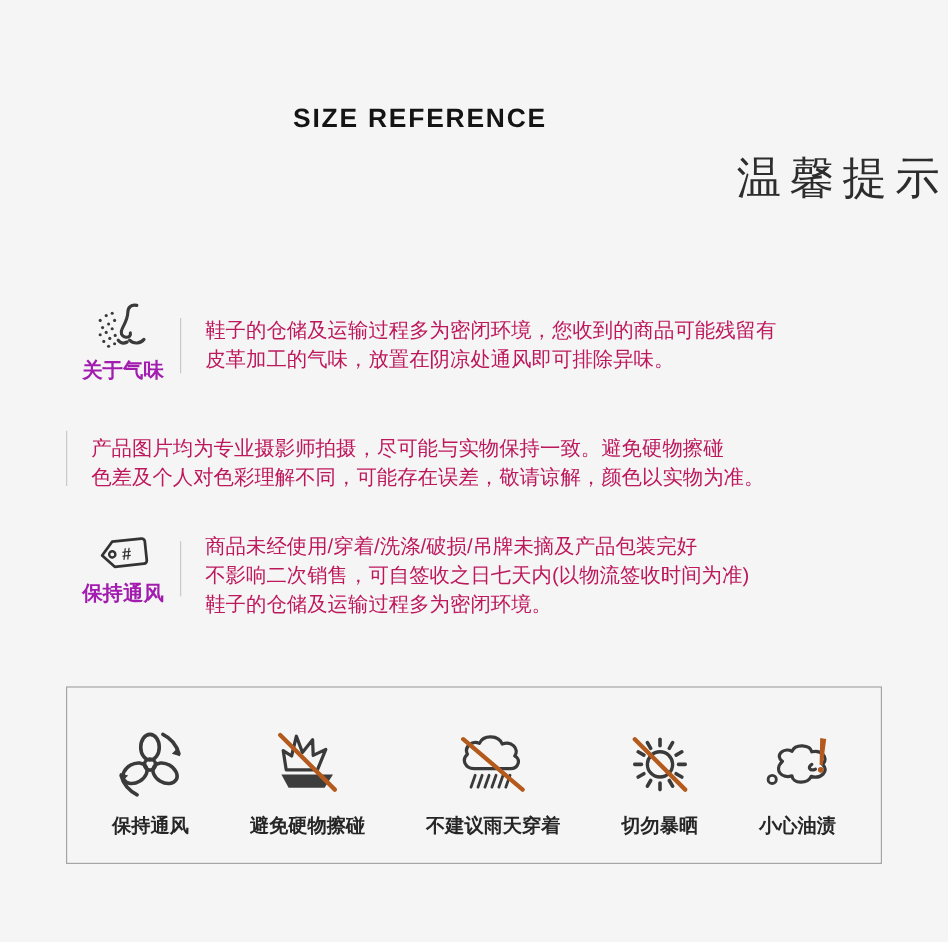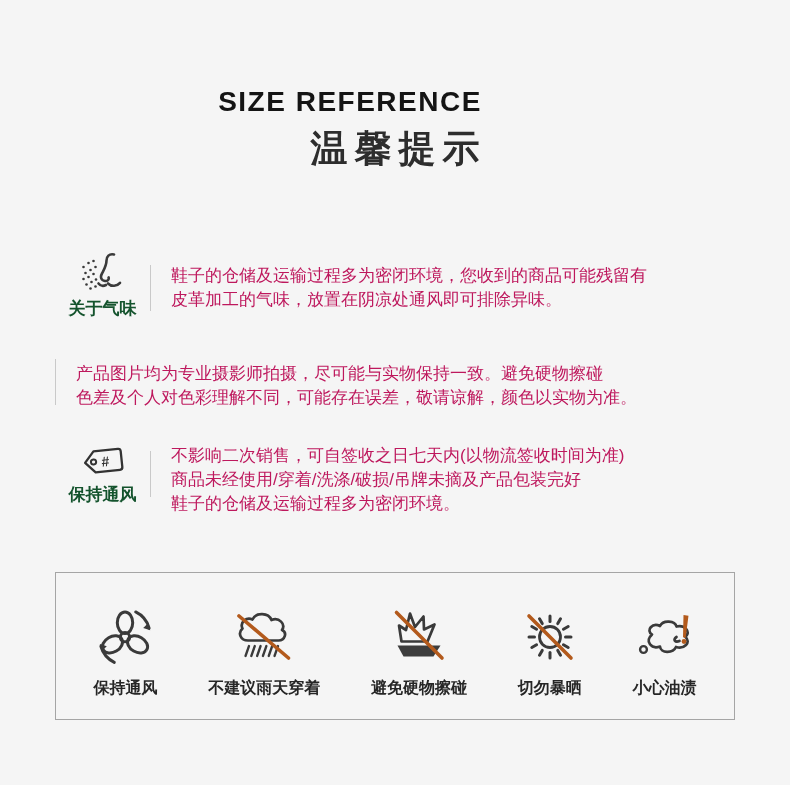--- a/index.html
+++ b/index.html
@@ -3,32 +3,32 @@
 <meta charset="utf-8">
 <style>
   html,body{margin:0;padding:0;}
   body{
     width:790px;height:785px;position:relative;overflow:hidden;
     background:#f5f5f5;
     font-family:"Liberation Sans","DejaVu Sans",sans-serif;
   }
   .page-title{
     position:absolute;top:86px;left:0;width:700px;text-align:center;
-    font-size:28px;font-weight:bold;letter-spacing:1.5px;color:#141414;
+    font-size:22px;font-weight:bold;letter-spacing:1.5px;color:#141414;
   }
   .page-subtitle{
-    position:absolute;top:124px;left:0;width:790px;text-align:center;
-    font-size:37px;font-weight:700;letter-spacing:7px;text-indent:7px;color:#2d2d2d;
+    position:absolute;top:124px;left:0;width:790px;text-align:right;
+    font-size:37px;font-weight:400;letter-spacing:7px;text-indent:7px;color:#2d2d2d;
   }
   .tip-row{position:absolute;left:55px;width:700px;display:flex;align-items:flex-start;}
   .row-odor{top:252px;}
   .row-color{top:346px;}
   .row-aftersale{top:438px;}
   .tip-left{flex:0 0 95px;width:95px;display:flex;flex-direction:column;align-items:center;}
-  .tip-label{font-size:17px;font-weight:bold;color:#14532d;margin-top:5px;white-space:nowrap;}
+  .tip-label{font-size:17px;font-weight:bold;color:#a21caf;margin-top:5px;white-space:nowrap;}
   .tip-divider{flex:0 0 1px;width:1px;height:46px;background:#c9c9c9;margin-top:13px;}
   .tip-text{padding-left:20px;font-size:17px;line-height:24px;color:#be185d;white-space:nowrap;}
   .row-odor .tip-text{padding-top:12px;}
   .row-color .tip-text{padding-top:16px;}
   .row-aftersale .tip-text{padding-top:6px;}
   .tag-margin{margin-top:6px;}
   .care-box{
     position:absolute;left:55px;top:572px;width:680px;height:148px;
     border:1px solid #a5a5a5;box-sizing:border-box;
     display:flex;justify-content:space-around;align-items:center;padding:0 12px;
@@ -94,22 +94,22 @@
           <path d="M7 17 L16.5 6.5 H41 A2.6 2.6 0 0 1 43.6 9.1 V24.9 A2.6 2.6 0 0 1 41 27.5 H16.5 Z"></path>
           <circle cx="15.5" cy="17" r="2.6" stroke-width="2"></circle>
           <text x="23.5" y="22.5" stroke="none" fill="#333" font-size="14" font-weight="bold" font-family="'Liberation Sans',sans-serif">#</text>
         </g>
       </svg>
     </span>
     <div class="tip-label">保持通风</div>
   </div>
   <div class="tip-divider"></div>
   <div class="tip-text">
+    <div>商品未经使用/穿着/洗涤/破损/吊牌未摘及产品包装完好</div>
     <div>不影响二次销售，可自签收之日七天内(以物流签收时间为准)</div>
-    <div>商品未经使用/穿着/洗涤/破损/吊牌未摘及产品包装完好</div>
     <div>鞋子的仓储及运输过程多为密闭环境。</div>
   </div>
 </section>
 
 <div class="care-box">
 
   <div class="care-item">
     <div class="icon-box">
       <svg width="60" height="60" viewBox="0 0 56 56" fill="none" stroke="#3a3a3a" stroke-width="2.8" stroke-linecap="round">
         <ellipse cx="28" cy="16.5" rx="7.2" ry="10"></ellipse>
@@ -120,45 +120,45 @@
         <polygon points="51.5,23.5 45,21.5 50,16.5" fill="#3a3a3a" stroke="none"></polygon>
         <path d="M18 53.5 A24 24 0 0 1 5.5 38.5"></path>
         <polygon points="4.5,36.5 11,38.5 6,43.5" fill="#3a3a3a" stroke="none"></polygon>
       </svg>
     </div>
     <div class="care-label">保持通风</div>
   </div>
 
   <div class="care-item">
     <div class="icon-box">
+      <svg width="62" height="60" viewBox="0 0 60 60" fill="none" stroke="#3a3a3a" stroke-width="2.7" stroke-linejoin="round">
+        <path d="M12.5 36.5 L10 20.5 L17 25 L21 8.5 L26 22 L34.5 11.5 L35 24.5 L45.5 19.5 L38.5 36.5 Z"></path>
+        <path d="M8.5 40.5 L51.5 40.5 L44.5 51.5 L14.5 51.5 Z" fill="#3d3d3d" stroke="none"></path>
+        <line x1="7.5" y1="7.5" x2="53" y2="53" stroke="#b35a1c" stroke-width="3.6" stroke-linecap="round"></line>
+      </svg>
+    </div>
+    <div class="care-label">避免硬物擦碰</div>
+  </div>
+
+  <div class="care-item">
+    <div class="icon-box">
       <svg width="64" height="58" viewBox="0 0 64 58" fill="none" stroke="#3a3a3a" stroke-width="2.7" stroke-linecap="round">
         <path d="M16 33.5 C8.5 33.5 5.5 26 10.5 21.5 C7.5 15.5 14.5 9.5 20.5 12.5 C24 5 36.5 5.5 39.5 13 C47 10 54 17 50 23 C55.5 25.5 53 33.5 46.5 33.5 Z" stroke-linejoin="round"></path>
         <g stroke-width="2.3">
           <line x1="17" y1="39" x2="13.5" y2="49"></line>
           <line x1="22.8" y1="39" x2="19.3" y2="49"></line>
           <line x1="28.6" y1="39" x2="25.1" y2="49"></line>
           <line x1="34.4" y1="39" x2="30.9" y2="49"></line>
           <line x1="40.2" y1="39" x2="36.7" y2="49"></line>
           <line x1="46" y1="39" x2="42.5" y2="49"></line>
         </g>
         <line x1="7" y1="9" x2="56.5" y2="51" stroke="#b35a1c" stroke-width="3.6"></line>
       </svg>
     </div>
     <div class="care-label">不建议雨天穿着</div>
-  </div>
-
-  <div class="care-item">
-    <div class="icon-box">
-      <svg width="62" height="60" viewBox="0 0 60 60" fill="none" stroke="#3a3a3a" stroke-width="2.7" stroke-linejoin="round">
-        <path d="M12.5 36.5 L10 20.5 L17 25 L21 8.5 L26 22 L34.5 11.5 L35 24.5 L45.5 19.5 L38.5 36.5 Z"></path>
-        <path d="M8.5 40.5 L51.5 40.5 L44.5 51.5 L14.5 51.5 Z" fill="#3d3d3d" stroke="none"></path>
-        <line x1="7.5" y1="7.5" x2="53" y2="53" stroke="#b35a1c" stroke-width="3.6" stroke-linecap="round"></line>
-      </svg>
-    </div>
-    <div class="care-label">避免硬物擦碰</div>
   </div>
 
   <div class="care-item">
     <div class="icon-box">
       <svg width="60" height="56" viewBox="0 0 60 56" fill="none" stroke="#3a3a3a" stroke-width="2.8" stroke-linecap="round">
         <circle cx="30" cy="28" r="10.5"></circle>
         <g stroke-width="3">
           <line x1="30" y1="7" x2="30" y2="12.5"></line>
           <line x1="30" y1="7" x2="30" y2="12.5" transform="rotate(30 30 28)"></line>
           <line x1="30" y1="7" x2="30" y2="12.5" transform="rotate(60 30 28)"></line>

